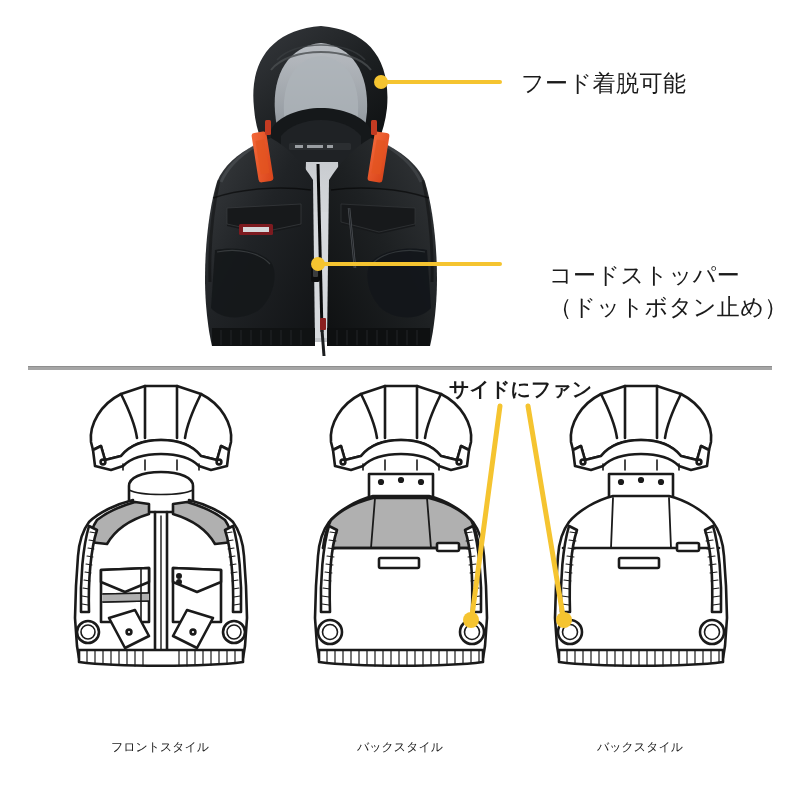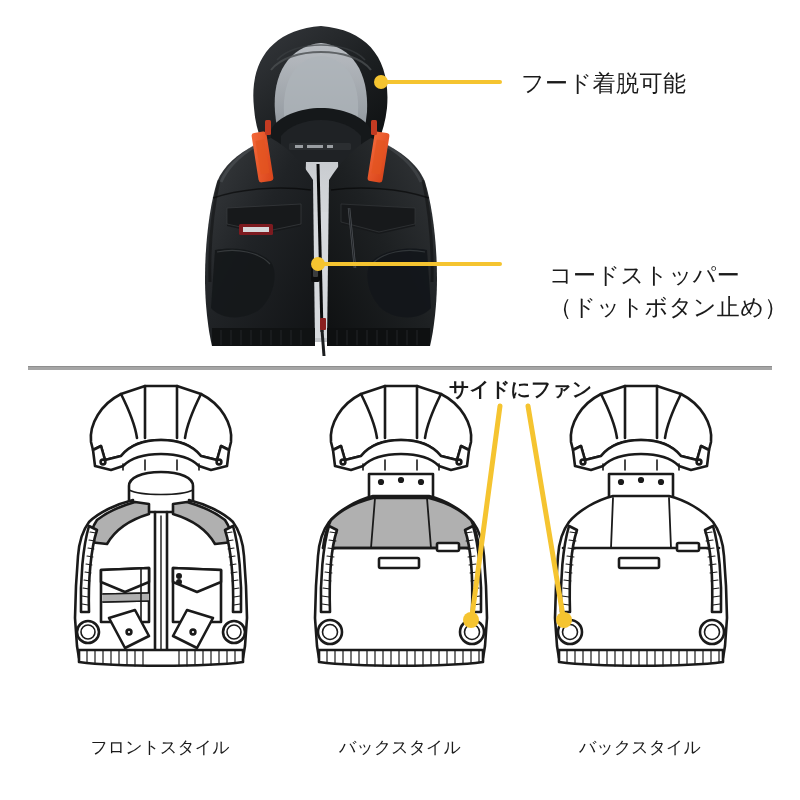--- a/index.html
+++ b/index.html
@@ -51,21 +51,21 @@
     text-align:center;
     font-size:19px;
     line-height:25px;
     color:#1a1a1a;
     white-space:pre;
   }
   #cap-front{left:10px;top:685px;}
   #cap-camo{left:250px;top:685px;}
   #cap-black{left:490px;top:685px;}
 
-  .cap-title{display:block;font-size:17px;}
+  .cap-title{display:block;font-size:12px;}
   .paren-group{
     display:inline-flex;align-items:center;justify-content:center;
     gap:2px;margin-top:1px;
   }
   .paren-inner{display:inline-block;text-align:left;}
 
   #label-fan{
     left:449px;top:376px;
     font-size:20px;line-height:26px;
     white-space:pre;

